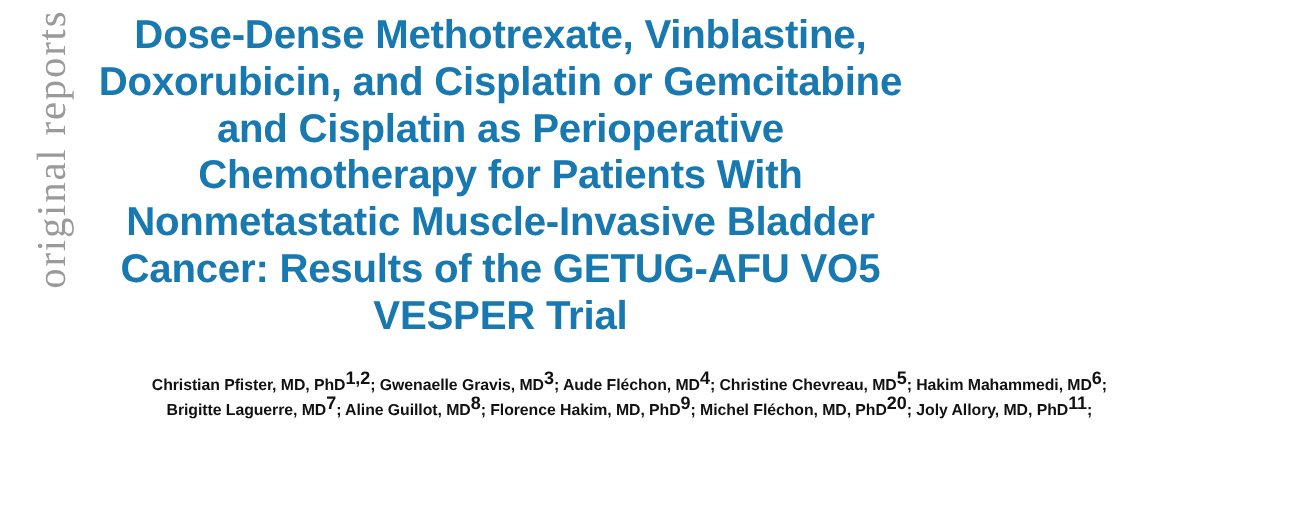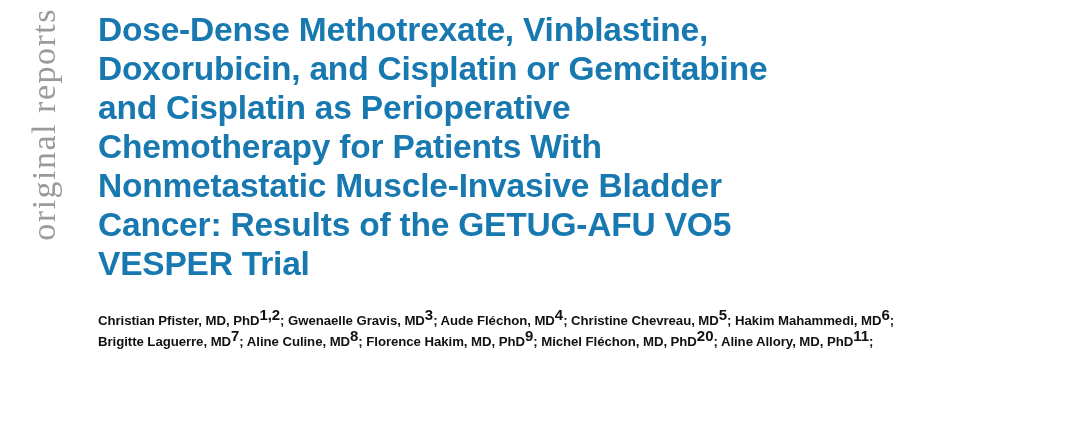--- a/index.html
+++ b/index.html
@@ -34,23 +34,24 @@
     transform: rotate(180deg);
     font-family: "Liberation Serif", serif;
     font-size: 34px;
     letter-spacing: 1.5px;
     color: #9a9a9a;
     white-space: nowrap;
     line-height: 1;
   }
   .content {
     position: absolute;
-    left: 98px;
+    left: 72px;
     top: 0;
     width: 980px;
+    text-align: center;
   }
   .title {
     margin: 0;
     padding: 10px 0 0 0;
     color: #1878b0;
     font-family: "Liberation Sans", sans-serif;
     font-weight: bold;
     font-size: 33.5px;
     line-height: 39px;
     letter-spacing: -0.2px;
@@ -85,18 +86,18 @@
 
   <div class="content">
 
     <h1 class="title">Dose-Dense Methotrexate, Vinblastine, Doxorubicin, and Cisplatin or Gemcitabine and Cisplatin as Perioperative Chemotherapy for Patients With Nonmetastatic Muscle-Invasive Bladder Cancer: Results of the GETUG-AFU VO5 VESPER Trial</h1>
 
     <div class="authors">
       <div>
         <span class="normal">Christian Pfister, MD, PhD</span><sup>1,2</sup><span>; </span><span>Gwenaelle Gravis, MD</span><sup>3</sup><span>; </span><span>Aude Fléchon, MD</span><sup>4</sup><span>; </span><span>Christine Chevreau, MD</span><sup>5</sup><span>; </span><span>Hakim Mahammedi, MD</span><sup>6</sup><span>;</span>
       </div>
       <div>
-        <span>Brigitte Laguerre, MD</span><sup>7</sup><span>; </span><span>Aline Culine, MD</span><sup>8</sup><span>; </span><span>Florence Hakim, MD, PhD</span><sup>9</sup><span>; </span><span>Michel Fléchon, MD, PhD</span><sup>20</sup><span>; </span><span>Aline Allory, MD, PhD</span><sup>11</sup><span>;</span>
+        <span>Brigitte Laguerre, MD</span><sup>7</sup><span>; </span><span>Aline Guillot, MD</span><sup>8</sup><span>; </span><span>Florence Hakim, MD, PhD</span><sup>9</sup><span>; </span><span>Michel Fléchon, MD, PhD</span><sup>20</sup><span>; </span><span>Joly Allory, MD, PhD</span><sup>11</sup><span>;</span>
       </div>
     </div>
 
   </div>
 </div>
 
 </body></html>

